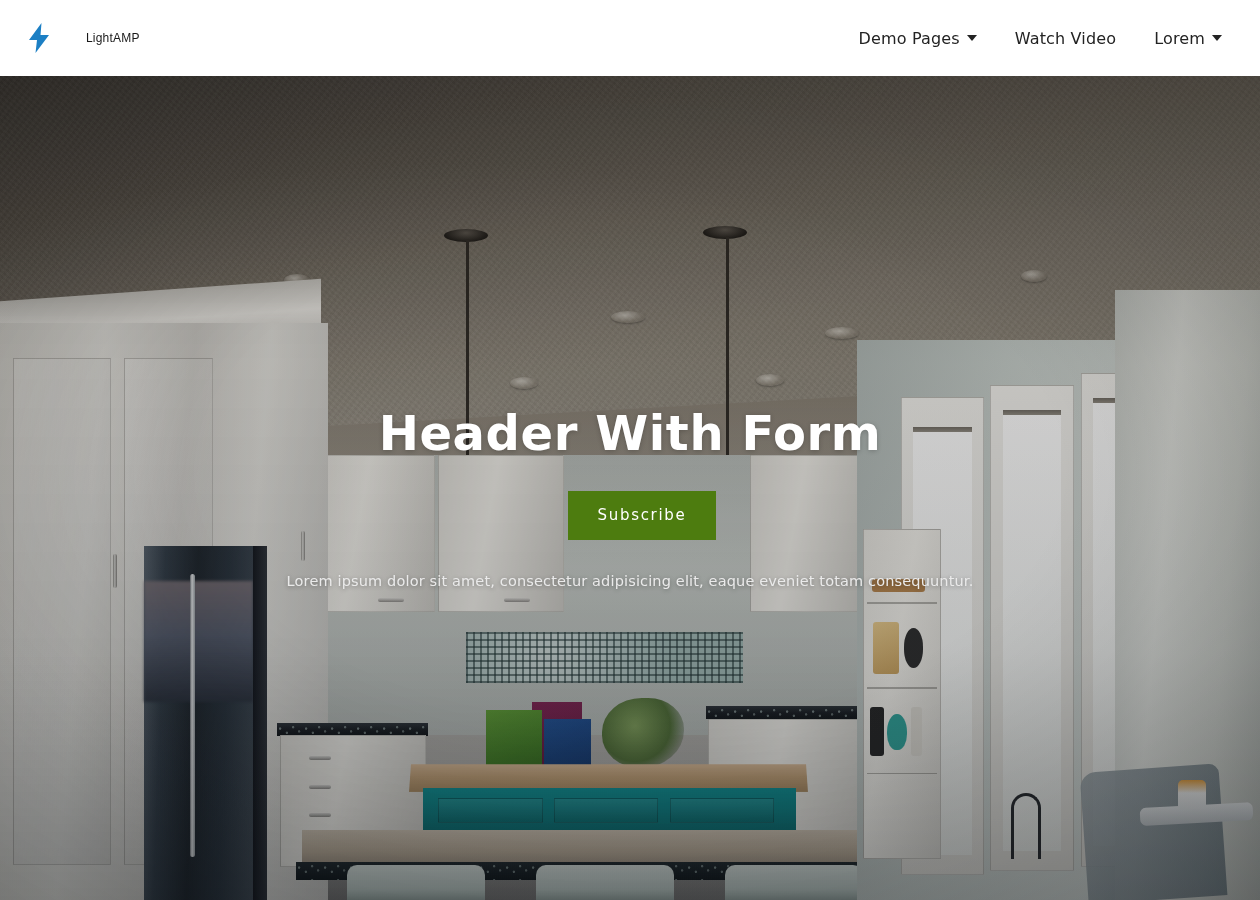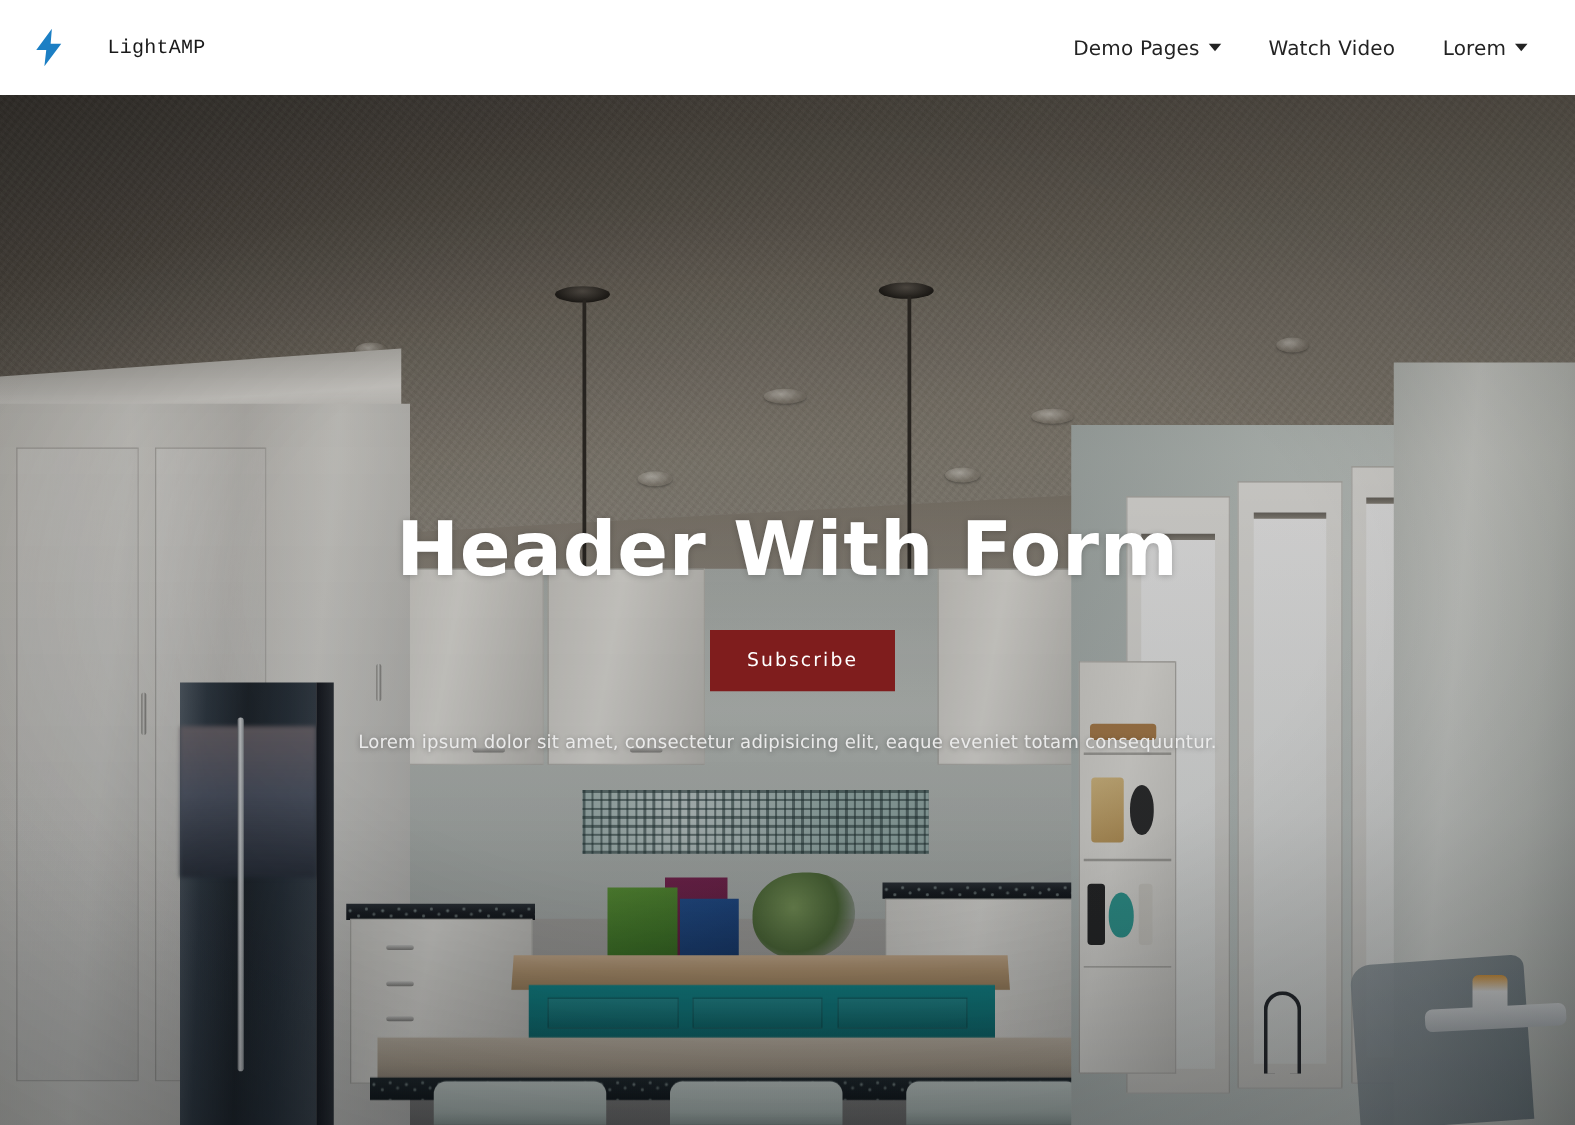--- a/index.html
+++ b/index.html
@@ -29,24 +29,24 @@
   }
   .brand-icon {
     width: 38px;
     height: 44px;
     display: flex;
     align-items: center;
     justify-content: center;
   }
   .brand-name {
     margin-left: 28px;
-    font-size: 16px;
+    font-size: 12px;
     color: #191919;
     letter-spacing: 0.2px;
-    font-family: Liberation Mono, monospace;
+    font-family: Liberation Sans, sans-serif;
     font-weight: 400;
   }
   .nav-right {
     margin-left: auto;
     display: flex;
     align-items: center;
     height: 76px;
   }
   .nav-link {
     font-size: 16px;
@@ -356,21 +356,21 @@
     inset: 0;
     z-index: 10;
     display: flex;
     flex-direction: column;
     align-items: center;
     justify-content: flex-start;
     padding-top: 332px;
   }
   .hero-title {
     font-family: "DejaVu Sans", sans-serif;
-    font-size: 60px;
+    font-size: 48px;
     font-weight: 700;
     color: #ffffff;
     letter-spacing: 0.6px;
     line-height: 1.08;
     text-align: center;
     text-shadow: 0 1px 5px rgba(0,0,0,0.22);
   }
   .hero-sub {
     width: 1104px;
     margin-top: 26px;
@@ -395,21 +395,21 @@
     padding: 0 17px;
     font-family: "Liberation Sans", sans-serif;
     font-size: 17px;
     color: #3c3c3c;
   }
   .email-input::placeholder { color: #787878; opacity: 1; }
   .subscribe-btn {
     margin-left: 24px;
     width: 148px;
     height: 49px;
-    background: #7f1d1d;
+    background: #4d7c0f;
     color: #ffffff;
     border: none;
     font-family: "DejaVu Sans", sans-serif;
     font-size: 15px;
     letter-spacing: 1.7px;
     cursor: pointer;
   }
   .hero-note {
     margin-top: 33px;
     font-family: "DejaVu Sans", sans-serif;

